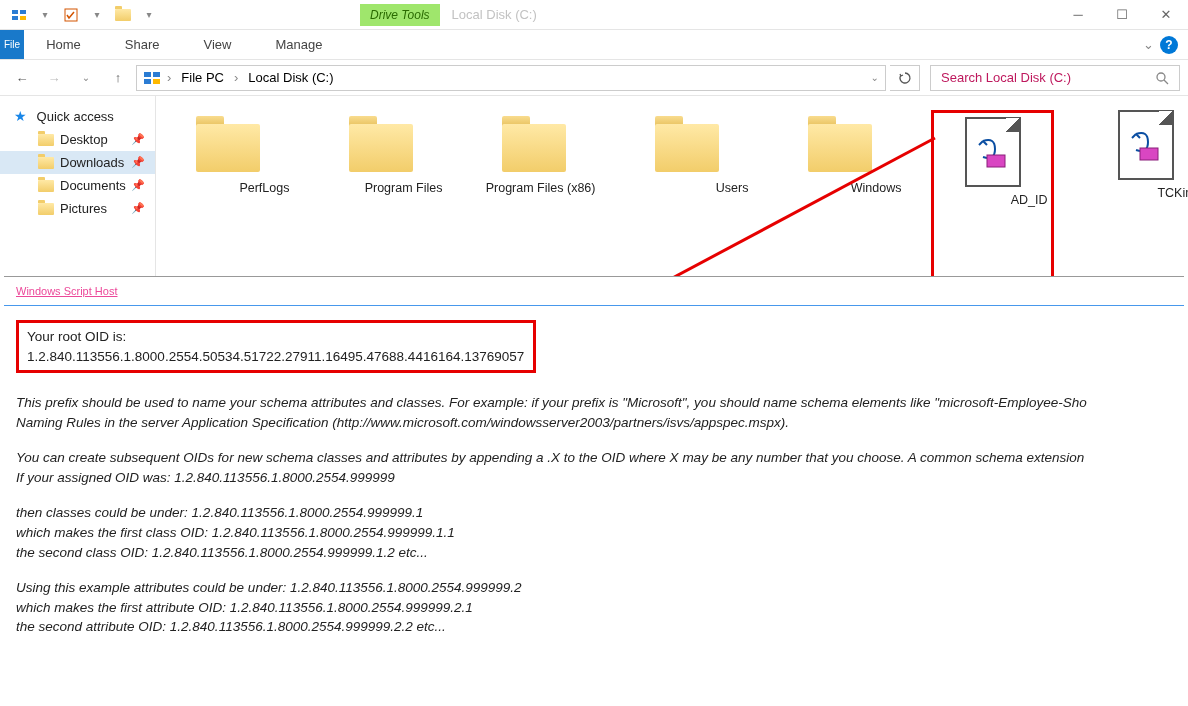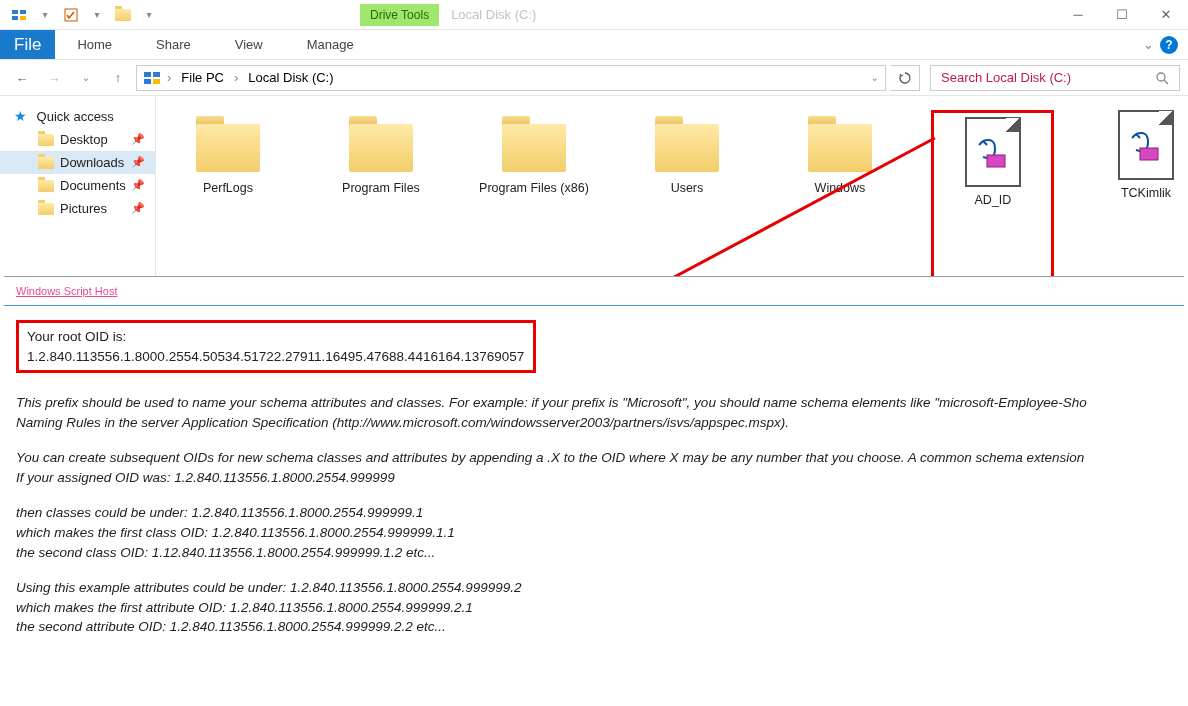--- a/index.html
+++ b/index.html
@@ -2,28 +2,28 @@
 <html><head>
 <meta charset="utf-8">
 <style>
   * { box-sizing: border-box; margin: 0; padding: 0; font-family: "Segoe UI", Tahoma, sans-serif; }
   body { width: 1188px; height: 706px; background: #fff; overflow: hidden; position: relative; font-size: 13px; }
 
   
   .titlebar { height: 30px; background: #fff; display: flex; align-items: center; padding-left: 8px; border-bottom: 1px solid #e5e5e5; }
   .titlebar .qat { display: flex; gap: 4px; }
   .qat-icon { width: 22px; height: 22px; display: flex; align-items: center; justify-content: center; }
-  .titlebar .drive-tools { margin-left: 200px; background: #9fe66c; color: #2a6b00; font-size: 12px; padding: 4px 10px; }
+  .titlebar .drive-tools { margin-left: 200px; background: #9fe66c; color: #2a6b00; font-size: 12px; padding: 4px 10px; font-style: italic; }
   .titlebar .title { margin-left: 12px; color: #c2c2c2; font-size: 13px; }
   .win-controls { margin-left: auto; display: flex; }
   .win-controls div { width: 44px; height: 30px; display: flex; align-items: center; justify-content: center; color: #666; }
 
   
   .ribbon { height: 30px; display: flex; align-items: stretch; border-bottom: 1px solid #e5e5e5; }
-  .file-tab { background: #1979ca; color: #fff; padding: 0 14px; display: flex; align-items: center; font-size: 17px; }
+  .file-tab { background: #1979ca; color: #fff; padding: 0 4px; display: flex; align-items: center; font-size: 10px; }
   .ribbon-tab { padding: 0 22px; display: flex; align-items: center; font-size: 13px; color: #444; }
   .ribbon-right { margin-left: auto; display: flex; align-items: center; gap: 6px; padding-right: 10px; }
   .help-icon { width: 18px; height: 18px; border-radius: 50%; background: #0078d7; color: #fff; display: flex; align-items: center; justify-content: center; font-size: 12px; font-weight: bold; }
 
   
   .navbar { height: 36px; display: flex; align-items: center; padding: 0 8px; gap: 4px; border-bottom: 1px solid #e5e5e5; }
   .nav-btn { width: 28px; height: 28px; display: flex; align-items: center; justify-content: center; color: #555; }
   .addr { flex: 1; height: 26px; border: 1px solid #ccc; display: flex; align-items: center; padding: 0 6px; gap: 6px; font-size: 13px; }
   .addr .sep { color: #888; }
   .addr .seg { padding: 0 4px; }
@@ -34,21 +34,21 @@
   
   .content { display: flex; height: 200px; }
   .sidebar { width: 200px; border-right: 1px solid #e5e5e5; padding: 8px 0; }
   .side-item { display: flex; align-items: center; padding: 4px 10px 4px 22px; font-size: 13px; color: #222; gap: 6px; }
   .side-item.selected { background: #d9e8f5; }
   .side-item .pin { margin-left: auto; color: #888; font-size: 11px; }
   .quick-star { color: #1a87e8; font-size: 14px; margin-right: 4px; }
 
   .folder-grid { flex: 1; display: flex; padding: 14px 10px; gap: 30px; }
   .item { width: 123px; text-align: center; }
-  .item .label { font-size: 12.5px; margin-top: 6px; color: #222; line-height: 1.2; }
+  .item .label { font-size: 12.5px; margin-top: 6px; color: #222; line-height: 1.2; text-align: right; }
   .highlight-box { border: 3px solid #e60000; padding: 4px; }
 
   
   .folder-icon { width: 80px; height: 65px; margin: 0 auto; position: relative; }
   .folder-icon::before { content: ''; position: absolute; top: 6px; left: 8px; width: 28px; height: 10px; background: linear-gradient(180deg,#f9dc8e,#e8c25f); border-radius: 2px 2px 0 0; }
   .folder-icon::after { content: ''; position: absolute; top: 14px; left: 8px; width: 64px; height: 48px; background: linear-gradient(180deg,#ffe9a6,#f2cd6a); border-radius: 2px; }
 
   
   .script-icon { width: 56px; height: 70px; margin: 0 auto; border: 2px solid #555; position: relative; background: #fff; }
   .script-icon .corner { position: absolute; top: -1px; right: -1px; width: 14px; height: 14px; background: linear-gradient(135deg,#fff 48%,#555 50%); }
@@ -243,21 +243,21 @@
       <div>This prefix should be used to name your schema attributes and classes. For example: if your prefix is "Microsoft", you should name schema elements like "microsoft-Employee-Sho</div>
       <div>Naming Rules in the server Application Specification (http://www.microsoft.com/windowsserver2003/partners/isvs/appspec.mspx).</div>
     </div>
     <div class="para">
       <div>You can create subsequent OIDs for new schema classes and attributes by appending a .X to the OID where X may be any number that you choose.  A common schema extension</div>
       <div>If your assigned OID was: 1.2.840.113556.1.8000.2554.999999</div>
     </div>
     <div class="para">
       <div>then classes could be under: 1.2.840.113556.1.8000.2554.999999.1</div>
       <div>which makes the first class OID: 1.2.840.113556.1.8000.2554.999999.1.1</div>
-      <div>the second class OID: 1.12.840.113556.1.8000.2554.999999.1.2     etc...</div>
+      <div>the second class OID: 1.2.840.113556.1.8000.2554.999999.1.2     etc...</div>
     </div>
     <div class="para">
       <div>Using this example attributes could be under: 1.2.840.113556.1.8000.2554.999999.2</div>
       <div>which makes the first attribute OID: 1.2.840.113556.1.8000.2554.999999.2.1</div>
       <div>the second attribute OID: 1.2.840.113556.1.8000.2554.999999.2.2     etc...</div>
     </div>
   </div>
 </div>
 
 </body></html>

